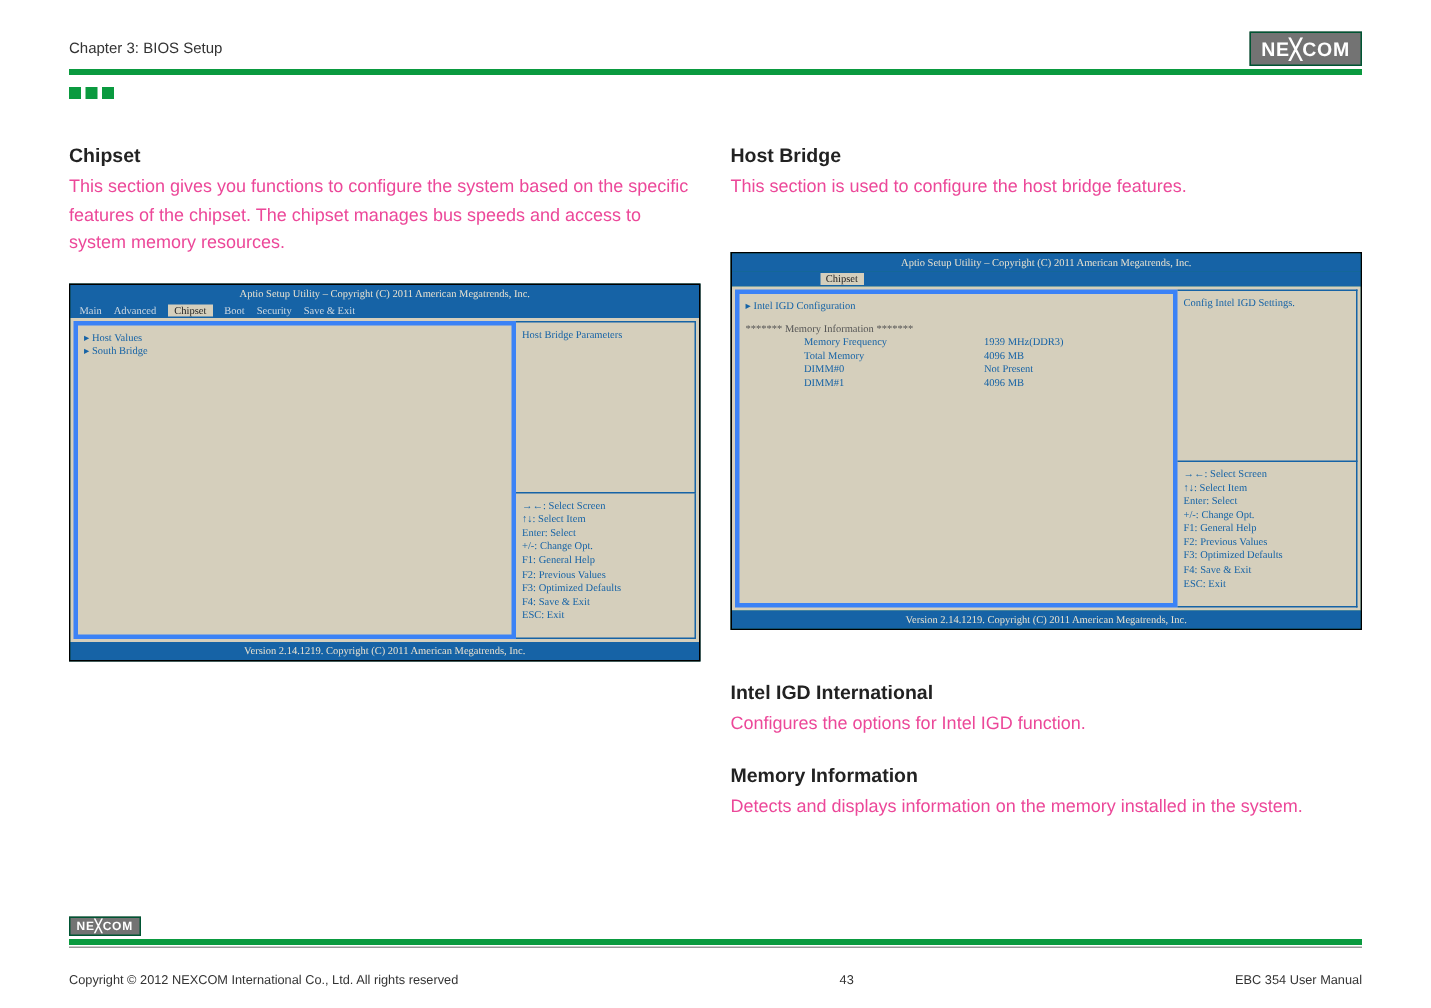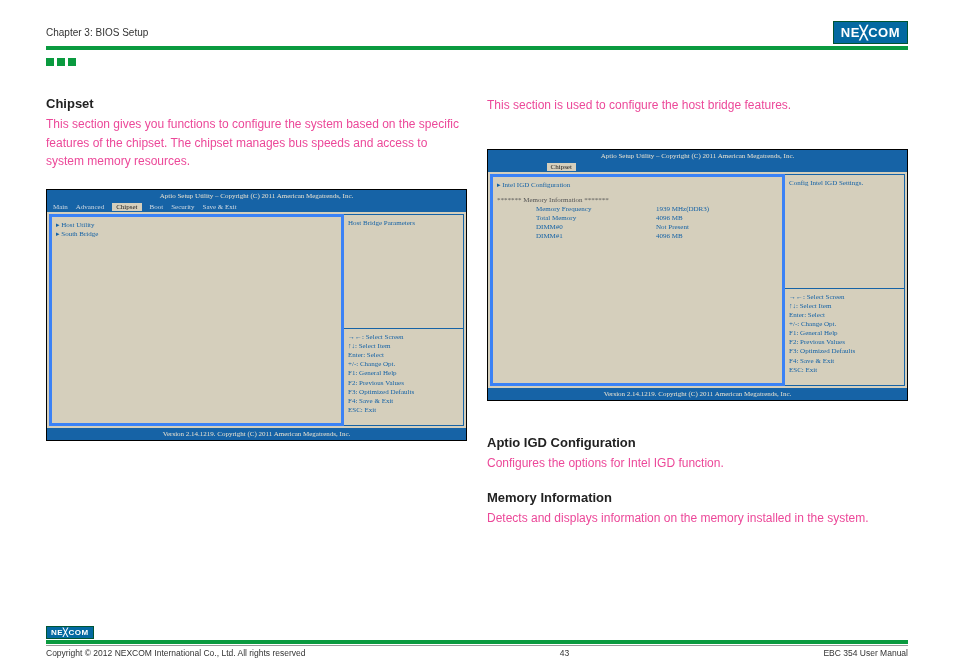--- a/index.html
+++ b/index.html
@@ -19,21 +19,21 @@
     height: 24px;
   }
   .chapter {
     font-size: 10px;
     color: #333;
   }
   .logo {
     display: inline-block;
   }
   .logo-box {
-    background: #0369a1;
+    background: #737373;
     color: #fff;
     font-weight: bold;
     font-size: 13px;
     letter-spacing: 0.5px;
     padding: 3px 7px;
     border: 1px solid #053;
     display: inline-block;
     font-family: Arial, sans-serif;
   }
   .green-rule {
@@ -163,21 +163,21 @@
     margin-bottom: 1px;
   }
   .footer-logo .logo-box { font-size: 8px; padding: 1px 4px; }
   .footer {
     display: flex;
     justify-content: space-between;
     align-items: flex-start;
     font-size: 8.5px;
     color: #333;
     border-top: 0.5px solid #999;
-    padding-top: 2px;
+    padding-top: 16px;
   }
 </style>
 </head>
 <body>
 
 <div class="header">
   <div class="chapter">Chapter 3: BIOS Setup</div>
   <div class="logo">
     <span class="logo-box">NE<span style="color:#fff">╳</span>COM</span>
   </div>
@@ -201,21 +201,21 @@
       <div class="bios-menu">
         <span>Main</span>
         <span>Advanced</span>
         <span class="active">Chipset</span>
         <span>Boot</span>
         <span>Security</span>
         <span>Save &amp; Exit</span>
       </div>
       <div class="bios-body">
         <div class="bios-left">
-          <div>▸ Host Utility</div>
+          <div>▸ Host Values</div>
           <div>▸ South Bridge</div>
         </div>
         <div class="bios-right">
           <div class="bios-right-top">Host Bridge Parameters</div>
           <div class="bios-right-bottom">
             <div>→←: Select Screen</div>
             <div>↑↓: Select Item</div>
             <div>Enter: Select</div>
             <div>+/-: Change Opt.</div>
             <div>F1: General Help</div>
@@ -224,20 +224,21 @@
             <div>F4: Save &amp; Exit</div>
             <div>ESC: Exit</div>
           </div>
         </div>
       </div>
       <div class="bios-bottombar">Version 2.14.1219. Copyright (C) 2011 American Megatrends, Inc.</div>
     </div>
   </div>
 
   <div class="col">
+    <h2 class="section">Host Bridge</h2>
     <p class="body">This section is used to configure the host bridge features.</p>
 
     <div class="bios-shot" style="margin-top:34px">
       <div class="bios-topbar">Aptio Setup Utility – Copyright (C) 2011 American Megatrends, Inc.</div>
       <div class="bios-menu">
         <span style="visibility:hidden">Main Advanced</span>
         <span class="active">Chipset</span>
       </div>
       <div class="bios-body">
         <div class="bios-left">
@@ -274,21 +275,21 @@
             <div>F4: Save &amp; Exit</div>
             <div>ESC: Exit</div>
           </div>
         </div>
       </div>
       <div class="bios-bottombar">Version 2.14.1219. Copyright (C) 2011 American Megatrends, Inc.</div>
     </div>
 
     <div class="sub-sections">
       <div class="block">
-        <h2 class="section">Aptio IGD Configuration</h2>
+        <h2 class="section">Intel IGD International</h2>
         <p class="body">Configures the options for Intel IGD function.</p>
       </div>
       <div class="block">
         <h2 class="section">Memory Information</h2>
         <p class="body">Detects and displays information on the memory installed in the system.</p>
       </div>
     </div>
   </div>
 </div>
 

